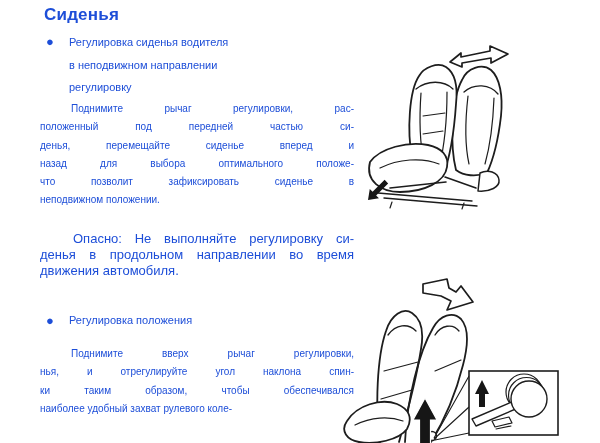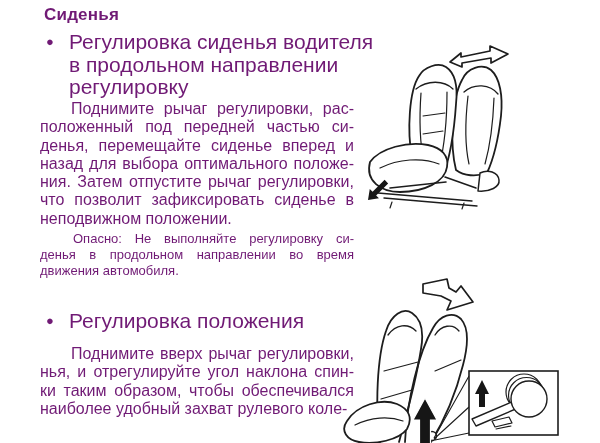--- a/index.html
+++ b/index.html
@@ -1,28 +1,28 @@
 <!DOCTYPE html>
 <html><head>
 <meta charset="utf-8">
 <style>
   html,body{margin:0;padding:0;background:#fff;}
   .page{
     position:relative;width:600px;height:443px;background:#ffffff;
-    font-family:"Liberation Sans",sans-serif;color:#701a75;overflow:hidden;
+    font-family:"Liberation Sans",sans-serif;color:#1d4ed8;overflow:hidden;
   }
   .abs{position:absolute;}
   #title{left:44px;top:5px;font-size:17px;font-weight:bold;letter-spacing:.2px;}
   .sec-heading{left:46px;display:flex;}
   .bullet{width:23px;font-size:13px;line-height:22px;flex:0 0 23px;}
-  .h-lines{font-size:21px;line-height:22.5px;}
+  .h-lines{font-size:11px;line-height:22.5px;}
   #h1{top:31px;}
   #h2{top:310px;}
   #h2 .h-lines{line-height:21px;}
-  .para{left:40px;width:314px;font-size:16px;line-height:18.3px;}
+  .para{left:40px;width:314px;font-size:10px;line-height:18.3px;}
   .para .line{text-align:justify;text-align-last:justify;}
   .para .line-last{text-align-last:left;}
   .para .line-first{text-indent:31px;}
   #p1{top:100px;}
   #p2{top:345px;}
   #warn{top:231px;left:40px;width:314px;font-size:13px;line-height:16.2px;}
   .warn-first{text-align:justify;text-align-last:justify;text-indent:33px;}
   .warn-first strong{font-weight:normal;}
   .warn-rest .line{text-align:justify;text-align-last:justify;}
   .warn-rest .line-last{text-align-last:left;}
@@ -34,31 +34,30 @@
 <body>
 
 <div class="page">
 
   <div class="abs" id="title">Сиденья</div>
 
   <div class="abs sec-heading" id="h1">
     <span class="bullet">●</span>
     <div class="h-lines">
         <div class="line line-first">Регулировка сиденья водителя</div>
-        <div class="line">в продольном направлении</div>
+        <div class="line">в неподвижном направлении</div>
         <div class="line line-last">регулировку</div>
       </div>
   </div>
 
   <div class="abs para" id="p1">
       <div class="line line-first">Поднимите рычаг регулировки, рас-</div>
       <div class="line">положенный под передней частью си-</div>
       <div class="line">денья, перемещайте сиденье вперед и</div>
       <div class="line">назад для выбора оптимального положе-</div>
-      <div class="line">ния. Затем отпустите рычаг регулировки,</div>
       <div class="line">что позволит зафиксировать сиденье в</div>
       <div class="line line-last">неподвижном положении.</div>
     </div>
 
   <div class="abs" id="warn">
     <div class="warn-first"><strong>Опасно:</strong> <span>Не выполняйте регулировку си-</span></div>
     <div class="warn-rest">
         <div class="line line-first">денья в продольном направлении во время</div>
         <div class="line line-last">движения автомобиля.</div>
       </div>

